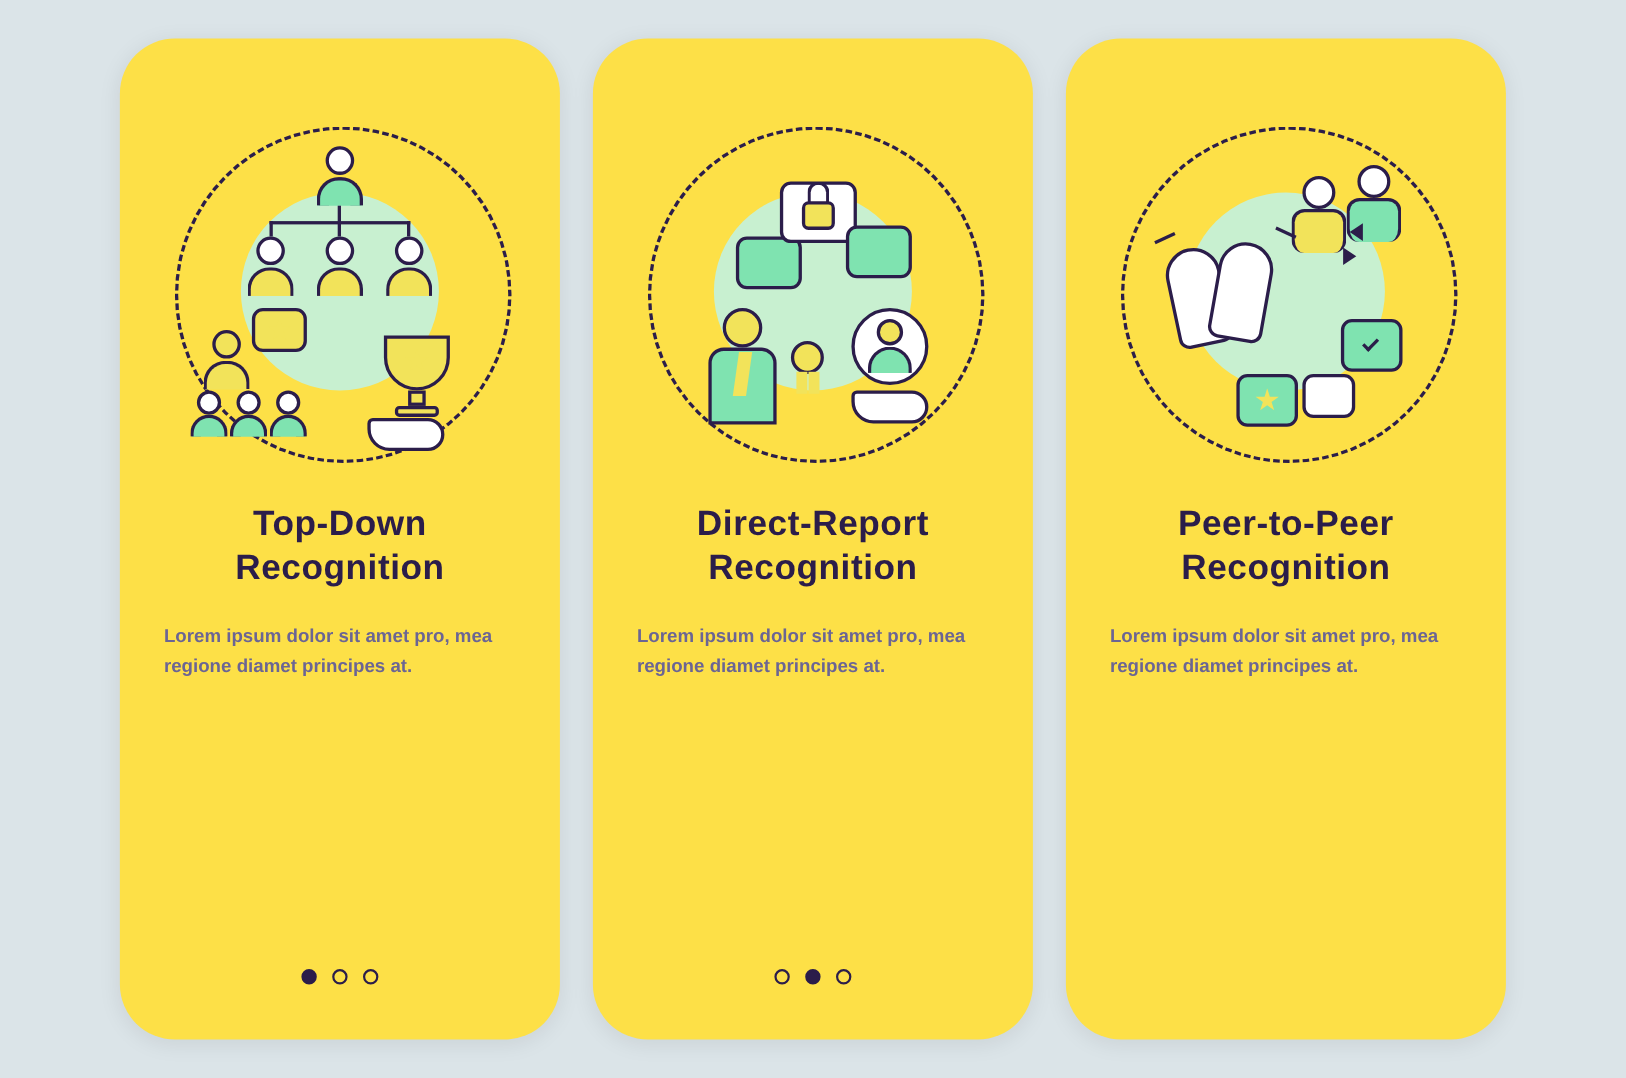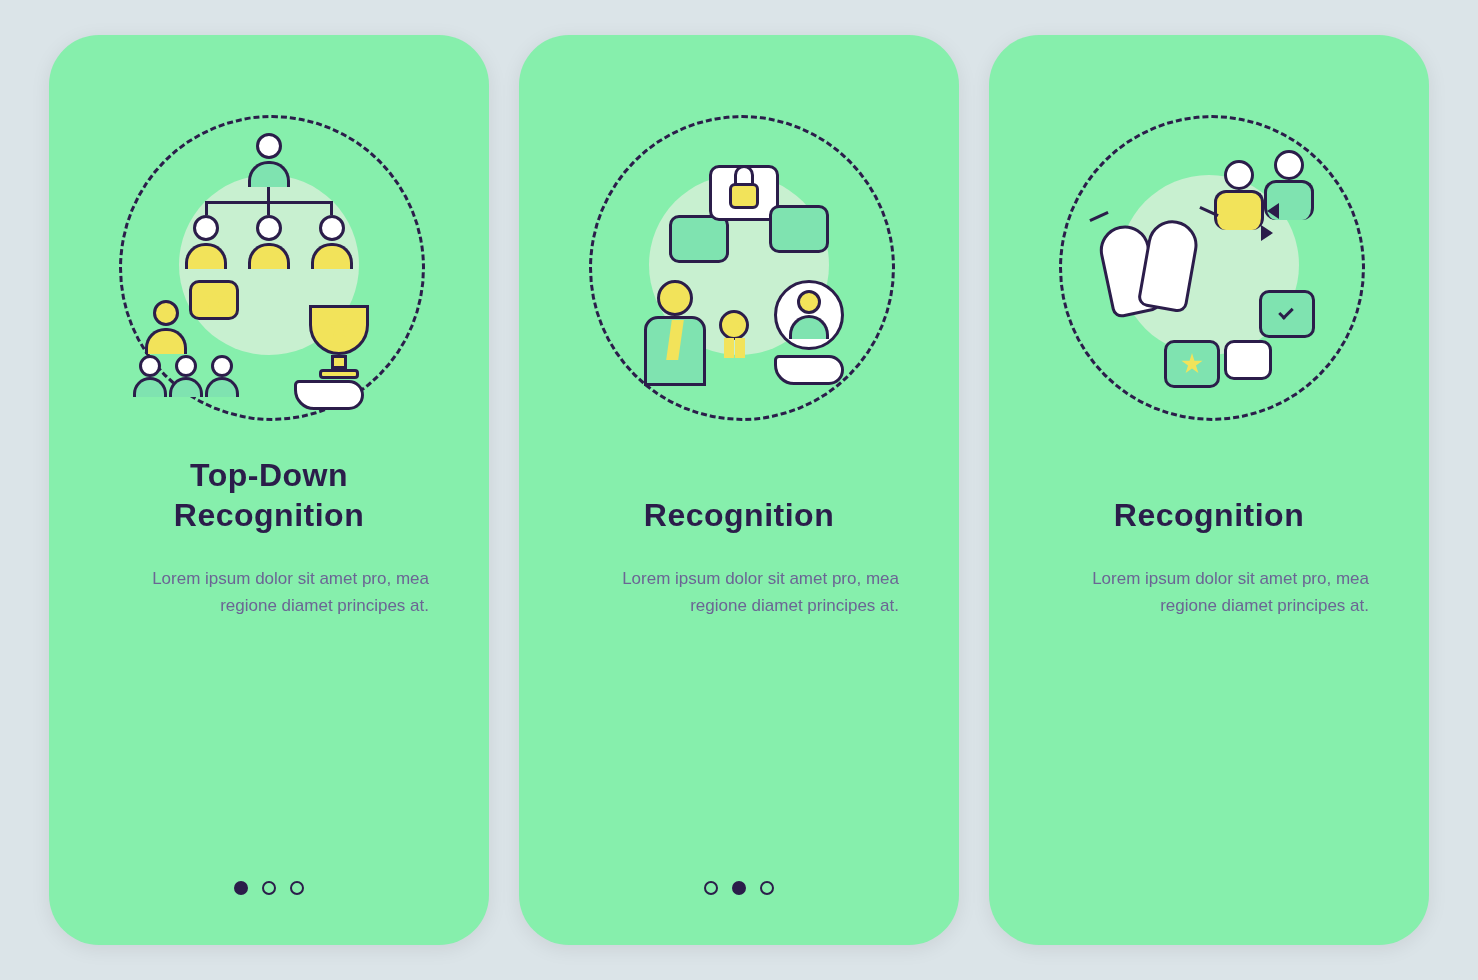--- a/index.html
+++ b/index.html
@@ -11,23 +11,23 @@
     height: 980px;
     display: flex;
     justify-content: center;
     align-items: center;
   }
   .screens {
     display: flex;
     gap: 30px;
   }
   .screen {
-    width: 440px;
+    width: 400px;
     height: 910px;
-    background: #86efac;
+    background: #fde047;
     border-radius: 50px;
     box-shadow: 0 4px 20px rgba(0,0,0,0.08);
     padding: 50px 40px 40px 40px;
     box-sizing: border-box;
     display: flex;
     flex-direction: column;
     align-items: center;
     position: relative;
   }
   .illustration {
@@ -60,23 +60,24 @@
     font-weight: 900;
     color: #2b1d4a;
     text-align: center;
     line-height: 1.25;
     margin-bottom: 30px;
     letter-spacing: 0.5px;
   }
   .body-text {
     font-size: 17px;
     color: #6b6594;
-    text-align: right;
+    text-align: left;
     line-height: 1.6;
     max-width: 320px;
+    font-weight: bold;
   }
   .pager {
     display: flex;
     gap: 14px;
     position: absolute;
     bottom: 50px;
     left: 50%;
     transform: translateX(-50%);
   }
   .dot {
@@ -196,21 +197,21 @@
       <div class="shape star" style="left:144px; top:209px; width:22px; height:22px;"></div>
       <div class="shape" style="left:145px; top:233px; width:10px; height:20px; background:#f2e35a; border:none;"></div>
       <div class="shape" style="left:156px; top:233px; width:10px; height:20px; background:#f2e35a; border:none;"></div>
 
       <div class="shape" style="left:195px; top:175px; width:70px; height:70px; background:#fff; border-radius:50%;"></div>
       <div class="shape person-head" style="left:218px; top:185px; background:#f2e35a; width:24px; height:24px;"></div>
       <div class="shape person-body" style="left:210px; top:210px; background:#7fe3b0; width:40px; height:24px;"></div>
       <div class="shape hand" style="left:195px; top:250px;"></div>
     </div>
     <div class="title">
-      <br>
+      <span>Direct-Report</span><br>
       <span>Recognition</span>
     </div>
     <div class="body-text">Lorem ipsum dolor sit amet pro, mea regione diamet principes at.</div>
     <div class="pager">
       <div class="dot"></div>
       <div class="dot active"></div>
       <div class="dot"></div>
     </div>
   </div>
 
@@ -234,19 +235,19 @@
 
       <div class="shape bubble" style="left:115px; top:235px; width:56px; height:48px; background:#7fe3b0;"></div>
       <div class="shape star" style="left:132px; top:248px;"></div>
 
       <div class="shape bubble" style="left:210px; top:185px; width:56px; height:48px; background:#7fe3b0;"></div>
       <div class="shape check" style="left:230px; top:203px;"></div>
 
       <div class="shape bubble" style="left:175px; top:235px; width:48px; height:40px; background:#fff;"></div>
     </div>
     <div class="title">
-      <br>
+      <span>Peer-to-Peer</span><br>
       <span>Recognition</span>
     </div>
     <div class="body-text">Lorem ipsum dolor sit amet pro, mea regione diamet principes at.</div>
   </div>
 
 </div>
 
 </body></html>

